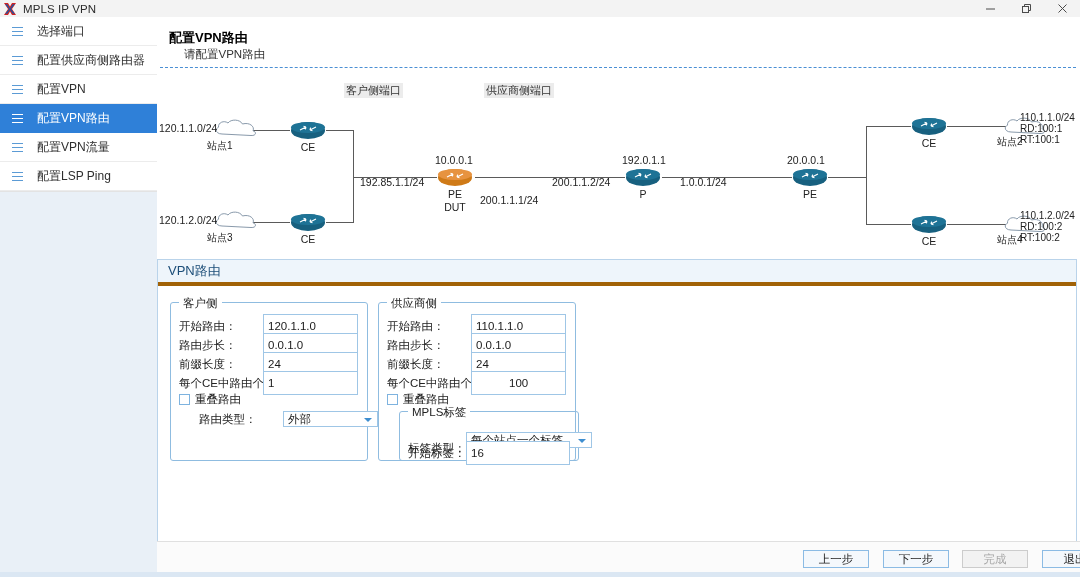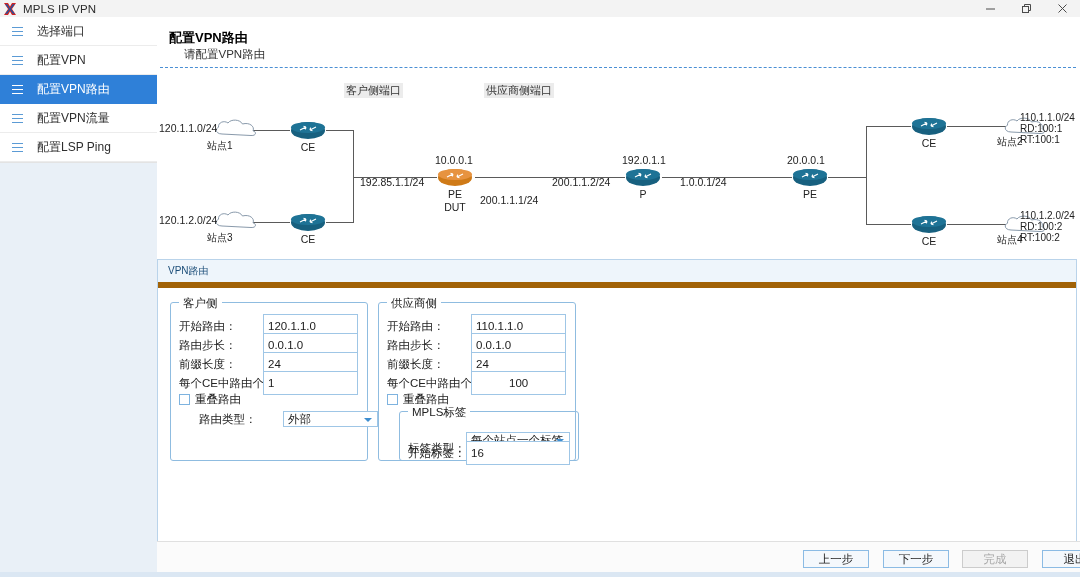--- a/index.html
+++ b/index.html
@@ -99,23 +99,23 @@
   .dev-lbl { position:absolute; font-size: 10.5px; color:#222; white-space:nowrap; text-align:center; }
   .site-lbl { position:absolute; font-size: 10px; color:#222; white-space:nowrap; }
   .rd-block { position:absolute; font-size:10px; color:#222; line-height:10.5px; white-space:nowrap; }
 
   
   .vpn-panel {
     position: absolute; left: 0px; top: 242px; width: 918px; height: 290px;
     border: 1px solid #b9d3ea; background: #ffffff;
   }
   .vpn-panel-header {
-    height: 22px; background: #eef5fb; border-bottom: 6px solid #a16207;
+    height: 22px; background: #eef5fb; border-bottom: 4px solid #a16207;
     display: flex; align-items: center; padding-left: 10px;
-    font-size: 10px; color: #1b4d78;
+    font-size: 13px; color: #1b4d78;
   }
   .fieldset {
     position: absolute; border: 1px solid #8fbce0; border-radius: 3px;
   }
   .fs-legend {
     position: absolute; top: -7px; left: 8px; background: #ffffff;
     padding: 0 4px; font-size: 11.5px; color: #222;
   }
   .frow { position: absolute; display: flex; align-items: center; }
   .flabel { font-size: 11.5px; color: #222; white-space: nowrap; }
@@ -208,20 +208,28 @@
             <i></i>
           </span>
         <span class="side-label">选择端口</span>
       </div>
       <div class="side-item">
         <span class="hamburger">
             <i></i>
             <i></i>
             <i></i>
           </span>
+        <span class="side-label">配置供应商侧路由器</span>
+      </div>
+      <div class="side-item">
+        <span class="hamburger">
+            <i></i>
+            <i></i>
+            <i></i>
+          </span>
         <span class="side-label">配置VPN</span>
       </div>
       <div class="side-item active">
         <span class="hamburger">
             <i></i>
             <i></i>
             <i></i>
           </span>
         <span class="side-label">配置VPN路由</span>
       </div>
@@ -454,21 +462,21 @@
         <div class="cbox-row" style="left:8px; top:89px;">
           <span class="cbox"></span>
           <span class="flabel">重叠路由</span>
         </div>
 
         <div class="fieldset" style="left:20px; top:108px; width:178px; height:48px; border-color:#8fbce0;">
           <span class="fs-legend">MPLS标签</span>
 
           <div class="frow" style="left:8px; top:11px;">
             <span class="flabel" style="width:58px;margin-top:18px;">标签类型：</span>
-            <div class="fselect" style="width:104px;text-decoration:underline;">
+            <div class="fselect" style="width:126px;text-decoration:underline;">
               <span>每个站点一个标签</span>
               <span class="caret"></span>
             </div>
           </div>
 
           <div class="frow" style="left:8px; top:29px;">
             <span class="flabel" style="width:58px;">开始标签：</span>
             <input class="finput" style="width: 104px;" value="16">
           </div>
         </div>

